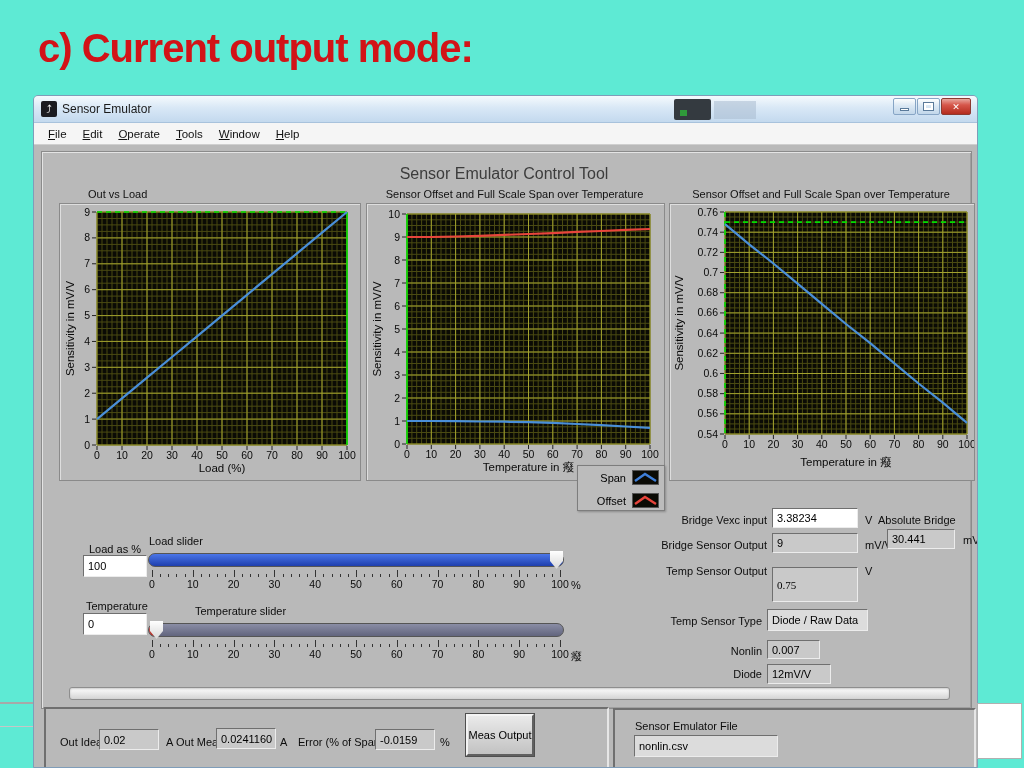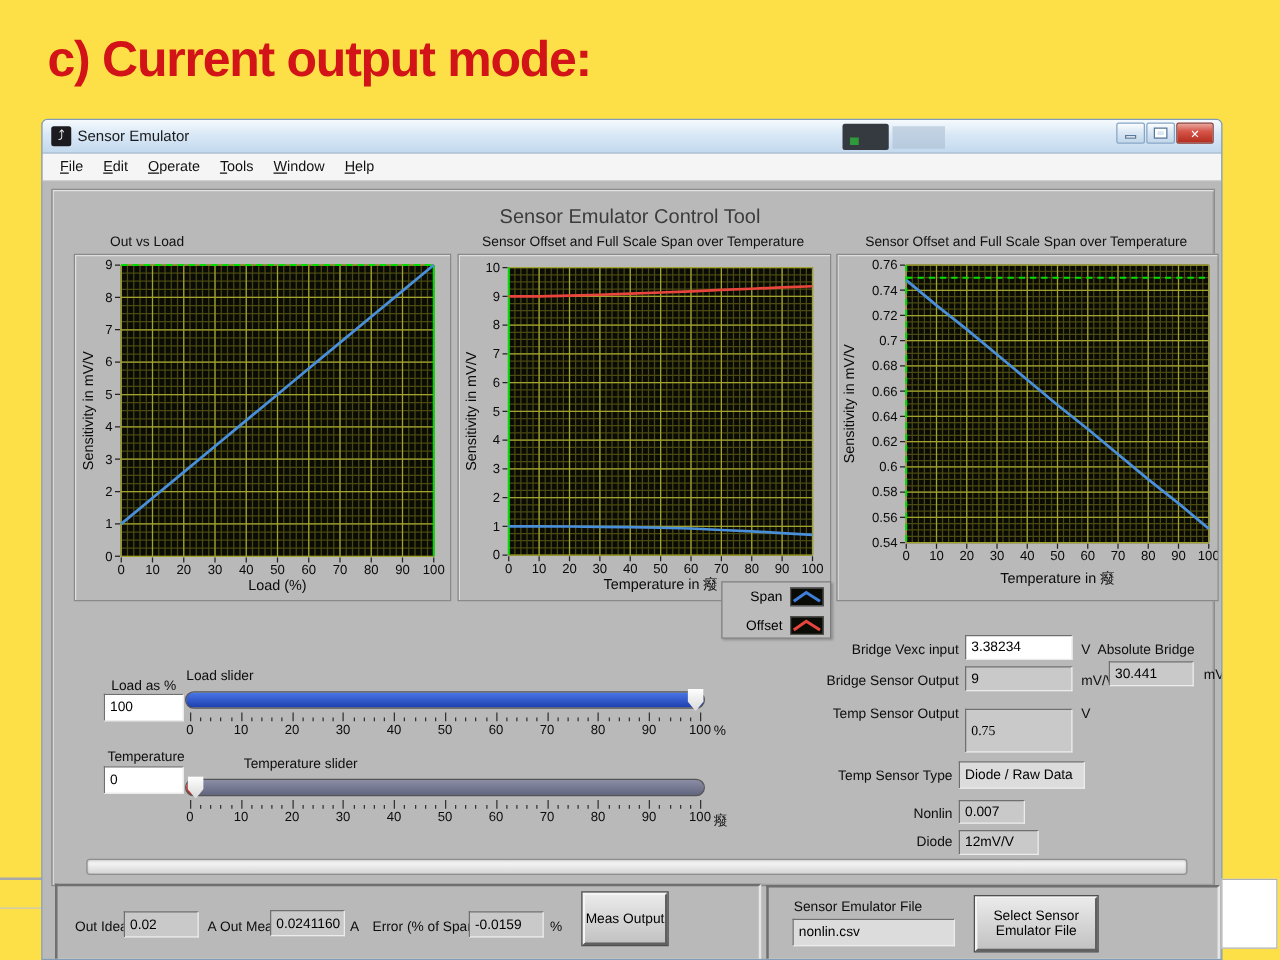--- a/index.html
+++ b/index.html
@@ -1,17 +1,17 @@
 <!DOCTYPE html>
 <html><head>
 <meta charset="utf-8">
 <style>
   * { margin:0; padding:0; box-sizing:border-box; }
   body { font-family:"Liberation Sans", sans-serif; }
-  .slide { position:relative; width:1024px; height:768px; background:#fde047; overflow:hidden; }
+  .slide { position:relative; width:1024px; height:768px; background:#5eead4; overflow:hidden; }
 
   .page-title { position:absolute; left:38px; top:26px; font-size:40px; font-weight:bold; color:#d21317; letter-spacing:-1px; }
 
   
   .deco-line { position:absolute; left:0; height:2px; background:#a8a8a8; }
   .deco-line.l1 { top:702px; width:34px; }
   .deco-line.l2 { top:726px; width:34px; background:#c6c6c6; height:1px; }
   .slide-white-box { position:absolute; left:977px; top:703px; width:45px; height:56px; background:#fff; border:1px solid #b0b0b0; }
 
   
@@ -515,23 +515,19 @@
 
       <div class="lbl" style="left:252px; top:27px;">Error (% of Span)</div>
       <div class="field" style="left:329px; top:20px; width:60px; height:21px;">-0.0159</div>
       <div class="lbl" style="left:394px; top:27px;">%</div>
 
       <div class="btn" style="left:420px; top:5px; width:68px; height:42px;">Meas Output</div>
     </div>
 
     <div class="bframe" style="left:579px; top:612px; width:363px; height:61px;">
       <div class="lbl" style="left:20px; top:10px;">Sensor Emulator File</div>
-      <div class="field lite" style="left:19px; top:25px; width:130px; height:22px;">nonlin.csv</div>
-      <div class="btn" style="left:165px; top:7px; width:98px; height:44px;">
-        <span>Select Sensor</span>
-        <span>Emulator File</span>
-      </div>
+      <div class="field lite" style="left:19px; top:25px; width:144px; height:22px;">nonlin.csv</div>
     </div>
 
   </div>
 
   <div class="slide-white-box"></div>
 </div>
 
 </body></html>

